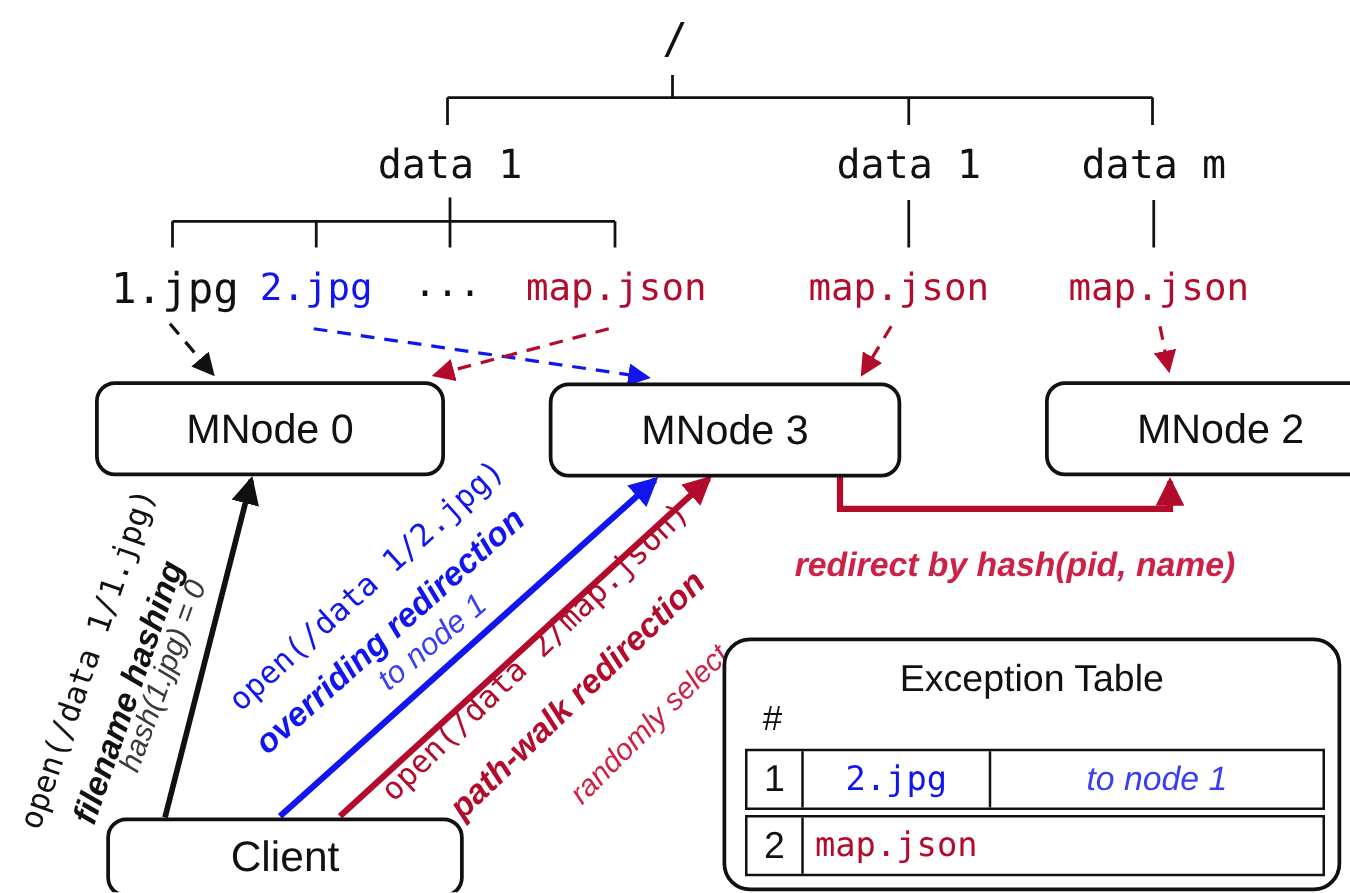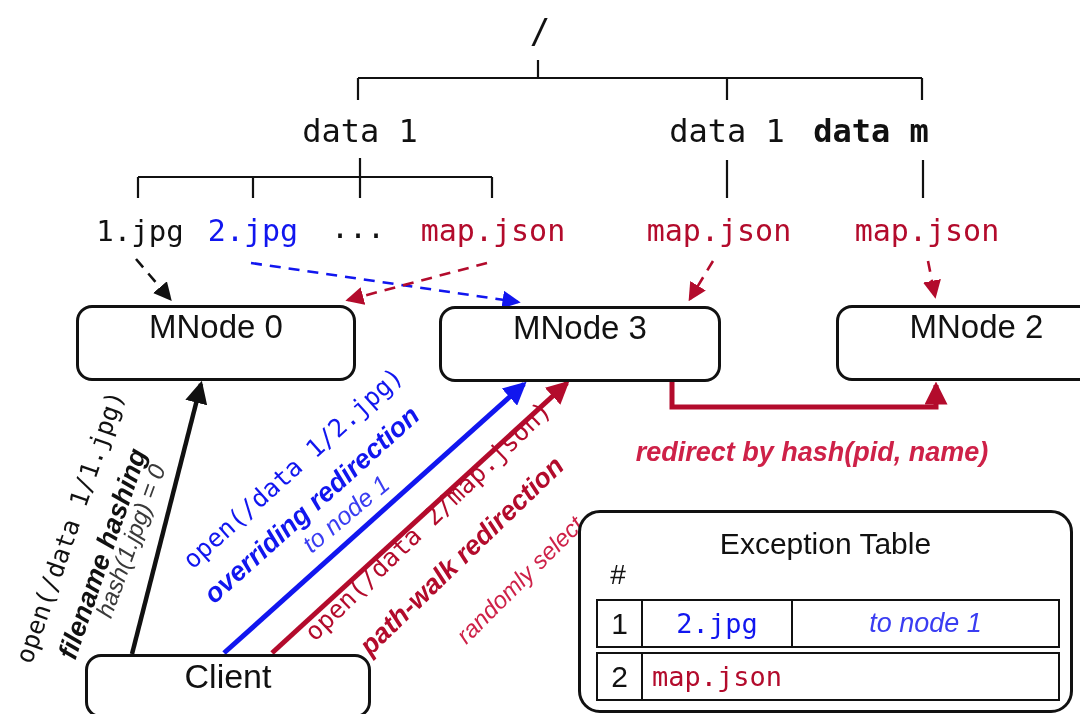--- a/index.html
+++ b/index.html
@@ -12,21 +12,21 @@
   .it{font-style:italic;}
   .bit{font-style:italic;font-weight:bold;}
   .c-black{color:var(--black,#111);}
   .c-blue{color:var(--blue,#1116ef);}
   .c-blueL{color:var(--blue_light,#3a3df2);}
   .c-crim{color:var(--crimson,#b30b2c);}
   .c-crimL{color:var(--crimson_light,#ce2148);}
   .c-gray{color:var(--gray,#3a3a3a);}
 
   .nodebox{position:absolute;border:3px solid var(--black,#111);border-radius:16px;background:#fff;
-           display:flex;align-items:flex-start;justify-content:center;font-size:33px;color:var(--black,#111);}
+           display:flex;align-items:center;justify-content:center;font-size:33px;color:var(--black,#111);}
 
   
   .etable{position:absolute;left:578px;top:510px;width:489px;height:197px;
           border:3px solid var(--black,#111);border-radius:22px;background:#fff;}
   .et-title{position:absolute;left:50%;top:31px;transform:translate(-50%,-50%);font-size:30px;color:var(--black,#111);}
   .et-h{position:absolute;transform:translate(-50%,-50%);font-size:28px;color:var(--black,#111);white-space:nowrap;}
   .et-row{position:absolute;left:15px;width:460px;display:grid;grid-template-columns:43px 150px 1fr;
           border:2.5px solid var(--black,#111);}
   .et-cell{display:flex;align-items:center;justify-content:center;white-space:nowrap;}
   .et-cell + .et-cell{border-left:2.5px solid var(--black,#111);}
@@ -90,23 +90,23 @@
       <path class="solid s-black" style="stroke-width:4.5" marker-end="url(#msb)" d="M132 654 L201 384"></path>
       <path class="solid s-blue" marker-end="url(#msu)" d="M224 653 L524 384"></path>
       <path class="solid s-crim" marker-end="url(#msc)" d="M272 653 L567 383"></path>
       <path class="solid s-crim" marker-end="url(#msc)" d="M672 377 V407 H936 V385"></path>
     </g>
   </svg>
 
   <div class="ctr mono c-black" style="left:540px;top:31px;font-size:34px;">/</div>
   <div class="ctr mono c-black" style="left:360px;top:131px;font-size:32px;">data 1</div>
   <div class="ctr mono c-black" style="left:727px;top:131px;font-size:32px;">data 1</div>
-  <div class="ctr mono c-black" style="left:871px;top:131px;font-size:32px;font-weight:bold;">data m</div>
+  <div class="ctr mono c-black" style="left:923px;top:131px;font-size:32px;">data m</div>
 
-  <div class="ctr mono c-black" style="left:140px;top:231px;font-size:29px;">1.jpg</div>
+  <div class="ctr mono c-black" style="left:140px;top:231px;font-size:34px;">1.jpg</div>
   <div class="ctr mono c-blue" style="left:253px;top:231px;font-size:30px;">2.jpg</div>
   <div class="ctr mono c-black" style="left:358px;top:228px;font-size:30px;">...</div>
   <div class="ctr mono c-crim" style="left:493px;top:231px;font-size:30px;">map.json</div>
   <div class="ctr mono c-crim" style="left:719px;top:231px;font-size:30px;">map.json</div>
   <div class="ctr mono c-crim" style="left:927px;top:231px;font-size:30px;">map.json</div>
 
   <div class="nodebox" style="left:76px;top:305px;width:274px;height:70px;">
     <span>MNode 0</span>
   </div>
   <div class="nodebox" style="left:439px;top:306px;width:276px;height:70px;">

